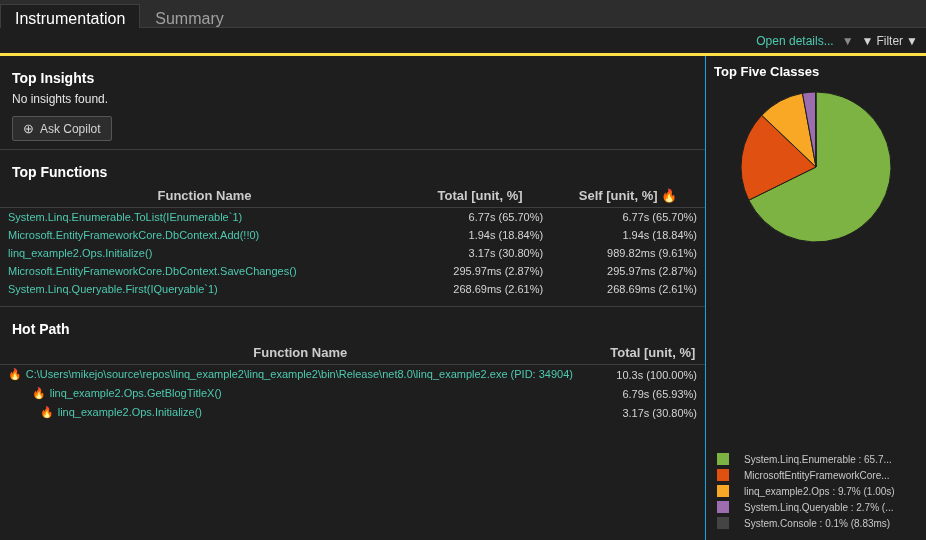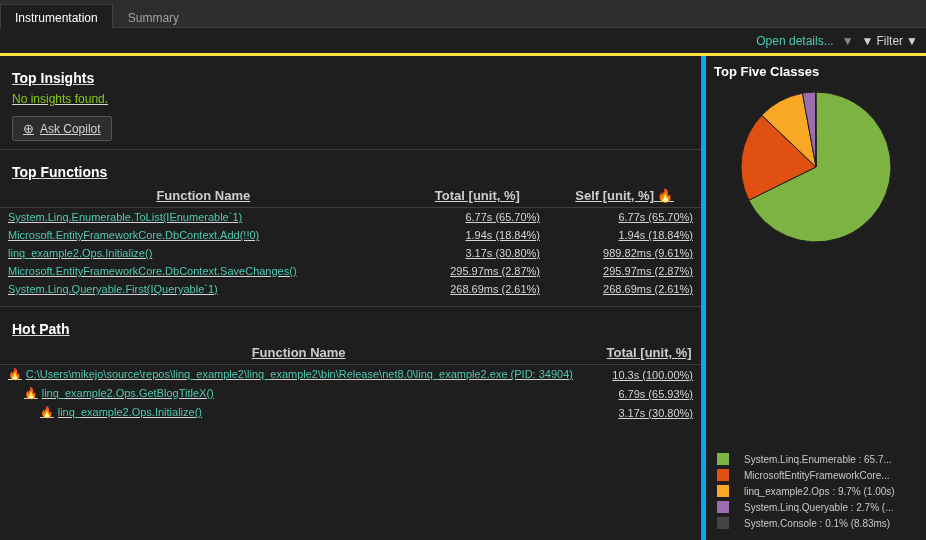--- a/index.html
+++ b/index.html
@@ -15,26 +15,26 @@
 
     
     .tab-bar {
       display: flex;
       background: #2d2d2d;
       border-bottom: 1px solid #3e3e3e;
       height: 28px;
       align-items: flex-end;
     }
     .tab {
-      padding: 6px 14px;
-      font-size: 12px;
+      padding: 0 14px;
+      font-size: 16px;
       cursor: pointer;
       height: 24px;
       display: flex;
-      align-items: flex-start;
+      align-items: flex-end;
       border: 1px solid transparent;
       border-bottom: none;
       margin-bottom: -1px;
     }
     .tab.active {
       background: #1e1e1e;
       border-color: #3e3e3e;
       color: #ffffff;
     }
     .tab.inactive {
@@ -74,34 +74,33 @@
     .main-content {
       display: flex;
       height: calc(540px - 28px - 28px);
     }
 
     
     .left-panel {
       flex: 1;
       overflow-y: auto;
       padding: 8px 0;
-      border-right: 5px solid #0ea5e9;
-      text-decoration: underline;
+      border-right: 1px solid #0ea5e9;
     }
 
     
     .section-header {
       font-size: 14px;
       font-weight: bold;
       color: #ffffff;
       padding: 6px 12px 4px 12px;
     }
     .section-sub {
       padding: 2px 12px 6px 12px;
-      color: #84cc16;
+      color: #e5e5e5;
       font-size: 12px;
     }
 
     
     .copilot-btn {
       display: flex;
       align-items: center;
       gap: 6px;
       margin: 4px 12px 8px 12px;
       padding: 4px 10px;
@@ -281,21 +280,21 @@
         </tr>
       </thead>
       <tbody id="hot-path-body">
       <tr>
     <td class="func-name-cell" style="padding-left:8px;">
       <span style="color:#e05010;margin-right:4px;">🔥</span>C:\Users\mikejo\source\repos\linq_example2\linq_example2\bin\Release\net8.0\linq_example2.exe (PID: 34904)
     </td>
     <td class="func-value-cell col-right">10.3s (100.00%)</td>
   </tr>
           <tr>
-    <td class="func-name-cell" style="padding-left:24px;">
+    <td class="func-name-cell" style="padding-left:32px;">
       <span style="color:#e05010;margin-right:4px;">🔥</span>linq_example2.Ops.GetBlogTitleX()
     </td>
     <td class="func-value-cell col-right">6.79s (65.93%)</td>
   </tr>
           <tr>
     <td class="func-name-cell" style="padding-left:40px;">
       <span style="color:#e05010;margin-right:4px;">🔥</span>linq_example2.Ops.Initialize()
     </td>
     <td class="func-value-cell col-right">3.17s (30.80%)</td>
   </tr>

